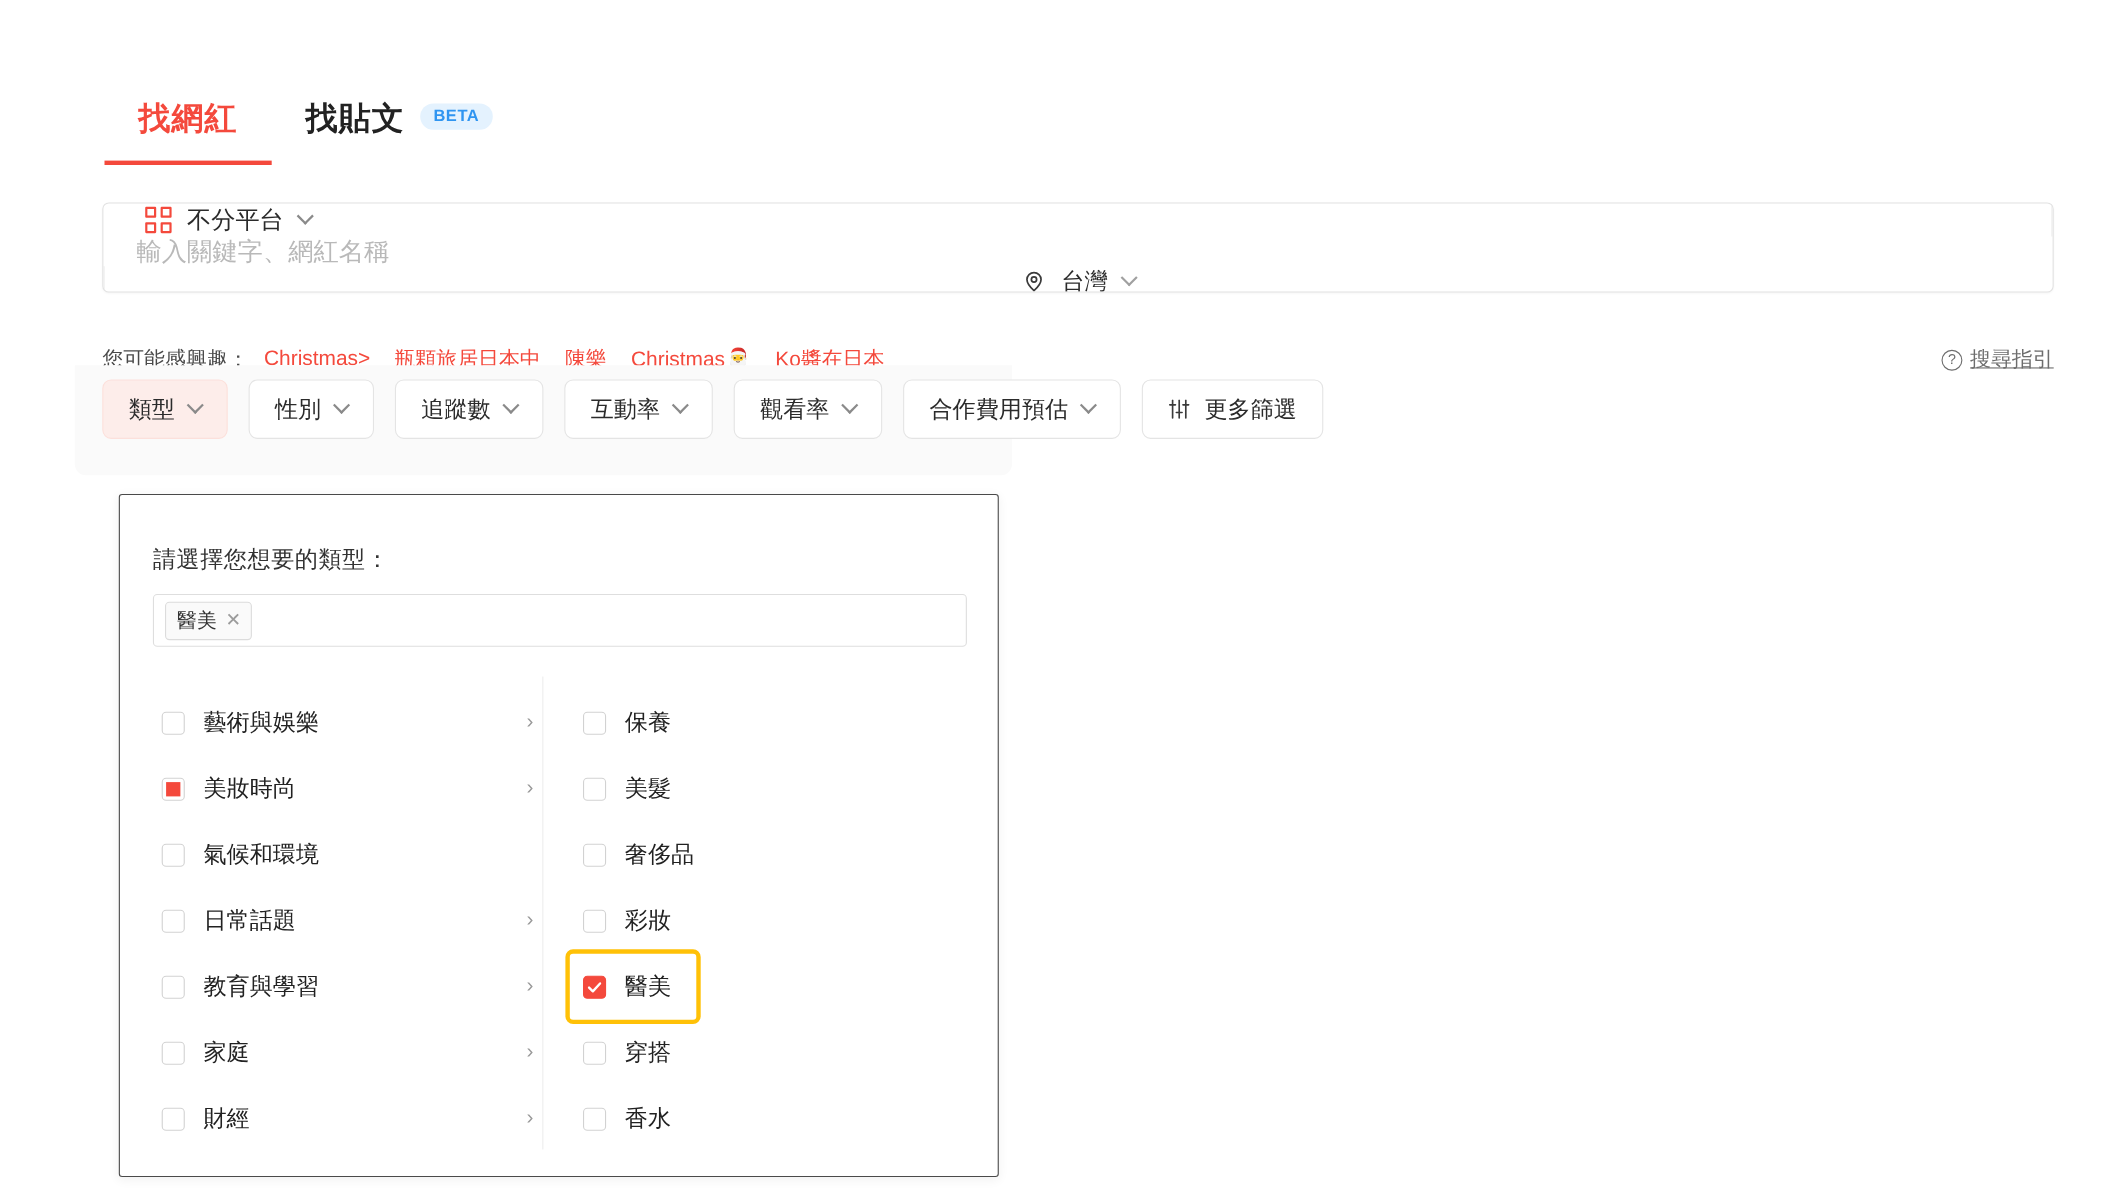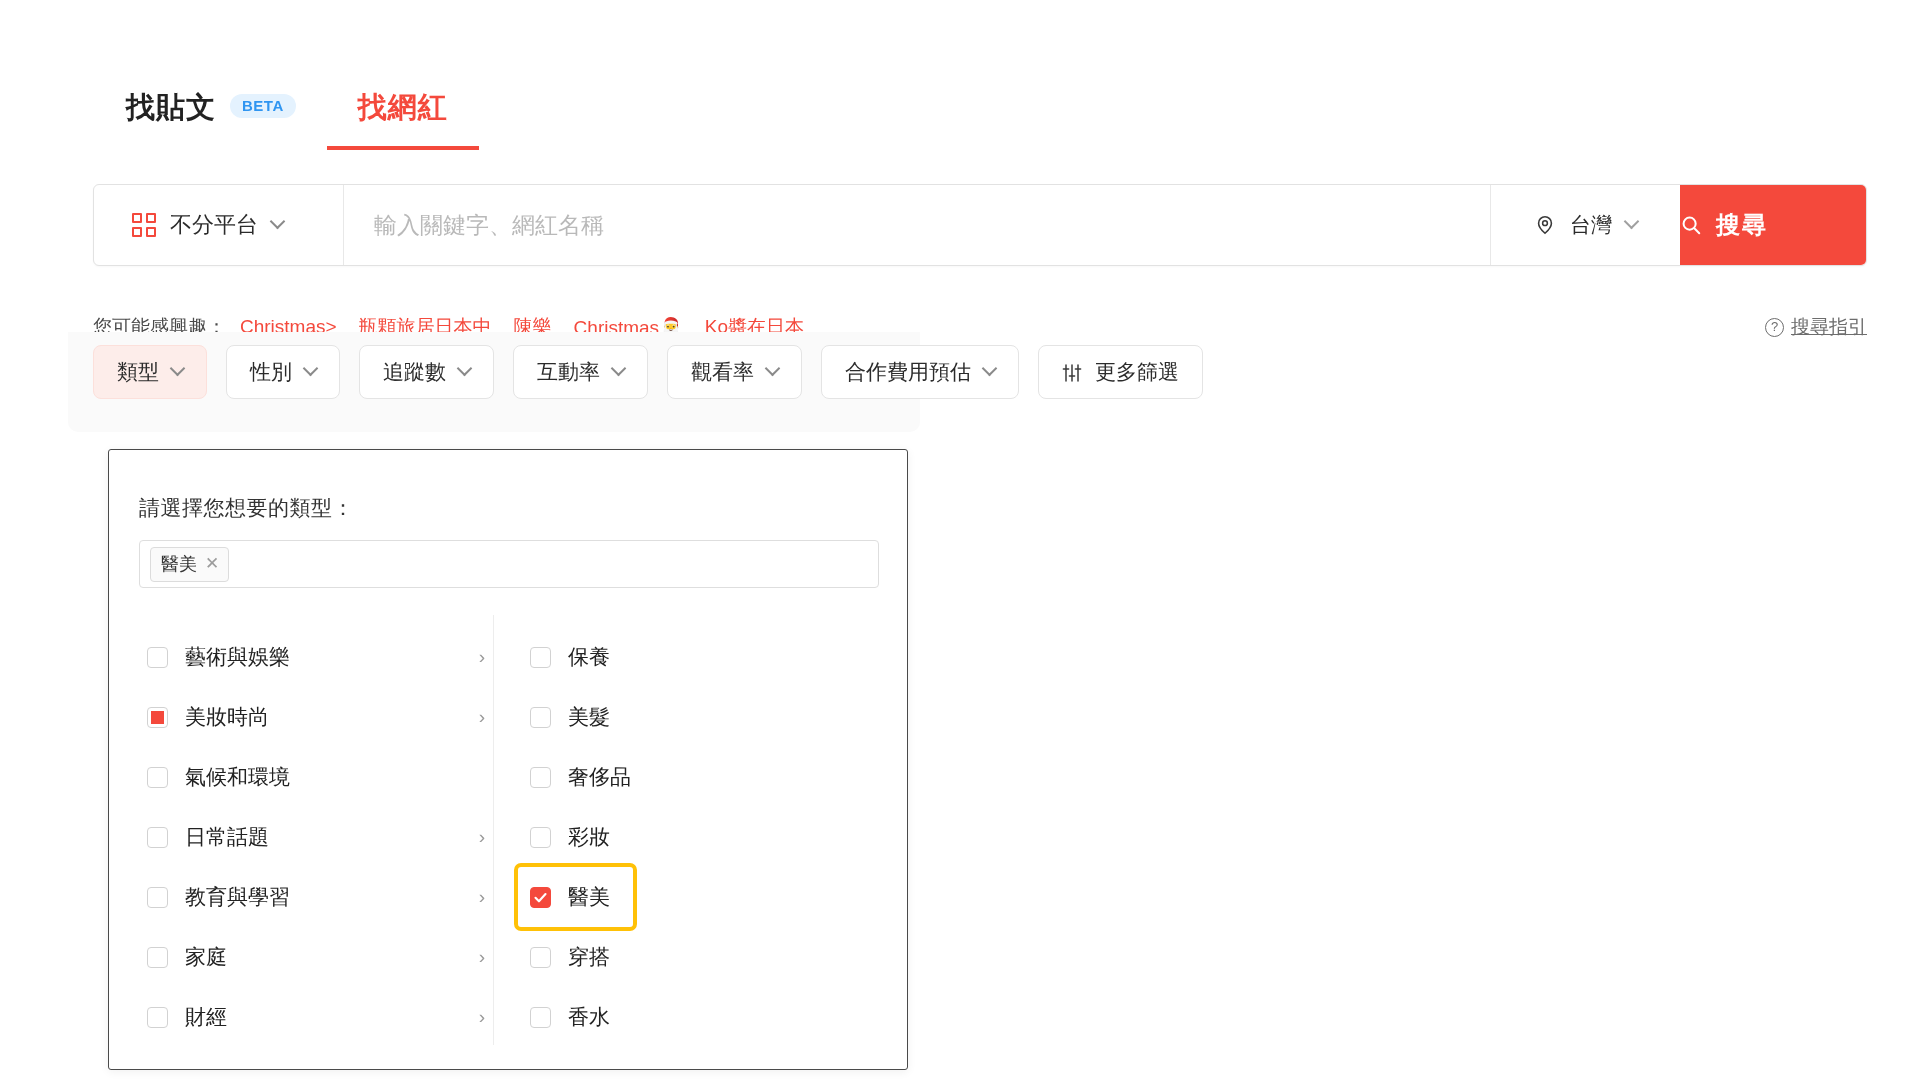--- a/index.html
+++ b/index.html
@@ -41,20 +41,21 @@
   
   .searchbar {
     position: absolute; left: 93px; top: 184px;
     width: 1774px; height: 82px;
     border: 1px solid #E2E2E2;
     border-radius: 6px;
     background: #fff;
     display: flex; align-items: stretch;
     box-shadow: 0 1px 2px rgba(0,0,0,0.03);
     overflow: hidden;
+    flex-direction: column;
   }
   .platform-select {
     display: flex; align-items: center; gap: 14px;
     padding: 0 26px 0 38px;
     cursor: pointer;
     border-right: 1px solid #E8E8E8;
     min-width: 250px;
   }
   .grid-icon { display: grid; grid-template-columns: 10px 10px; grid-template-rows: 10px 10px; gap: 4px; }
   .grid-icon i { display:block; border: 2px solid #F4493C; border-radius: 1px; }
@@ -196,27 +197,27 @@
     margin-left: -4px; padding-left: 12px;
     width: 115px;
   }
 </style>
 </head>
 <body>
 
 <div class="page">
 
   <div class="tabs">
+    <div class="tab active">
+      <span>找網紅</span>
+      <span class="tab-underline"></span>
+    </div>
     <div class="tab inactive">
       <span>找貼文</span>
       <span class="beta-badge">BETA</span>
-    </div>
-    <div class="tab active">
-      <span>找網紅</span>
-      <span class="tab-underline"></span>
     </div>
   </div>
 
   <div class="searchbar">
 
     <div class="platform-select">
       <span class="grid-icon">
           <i></i>
           <i></i>
           <i></i>

